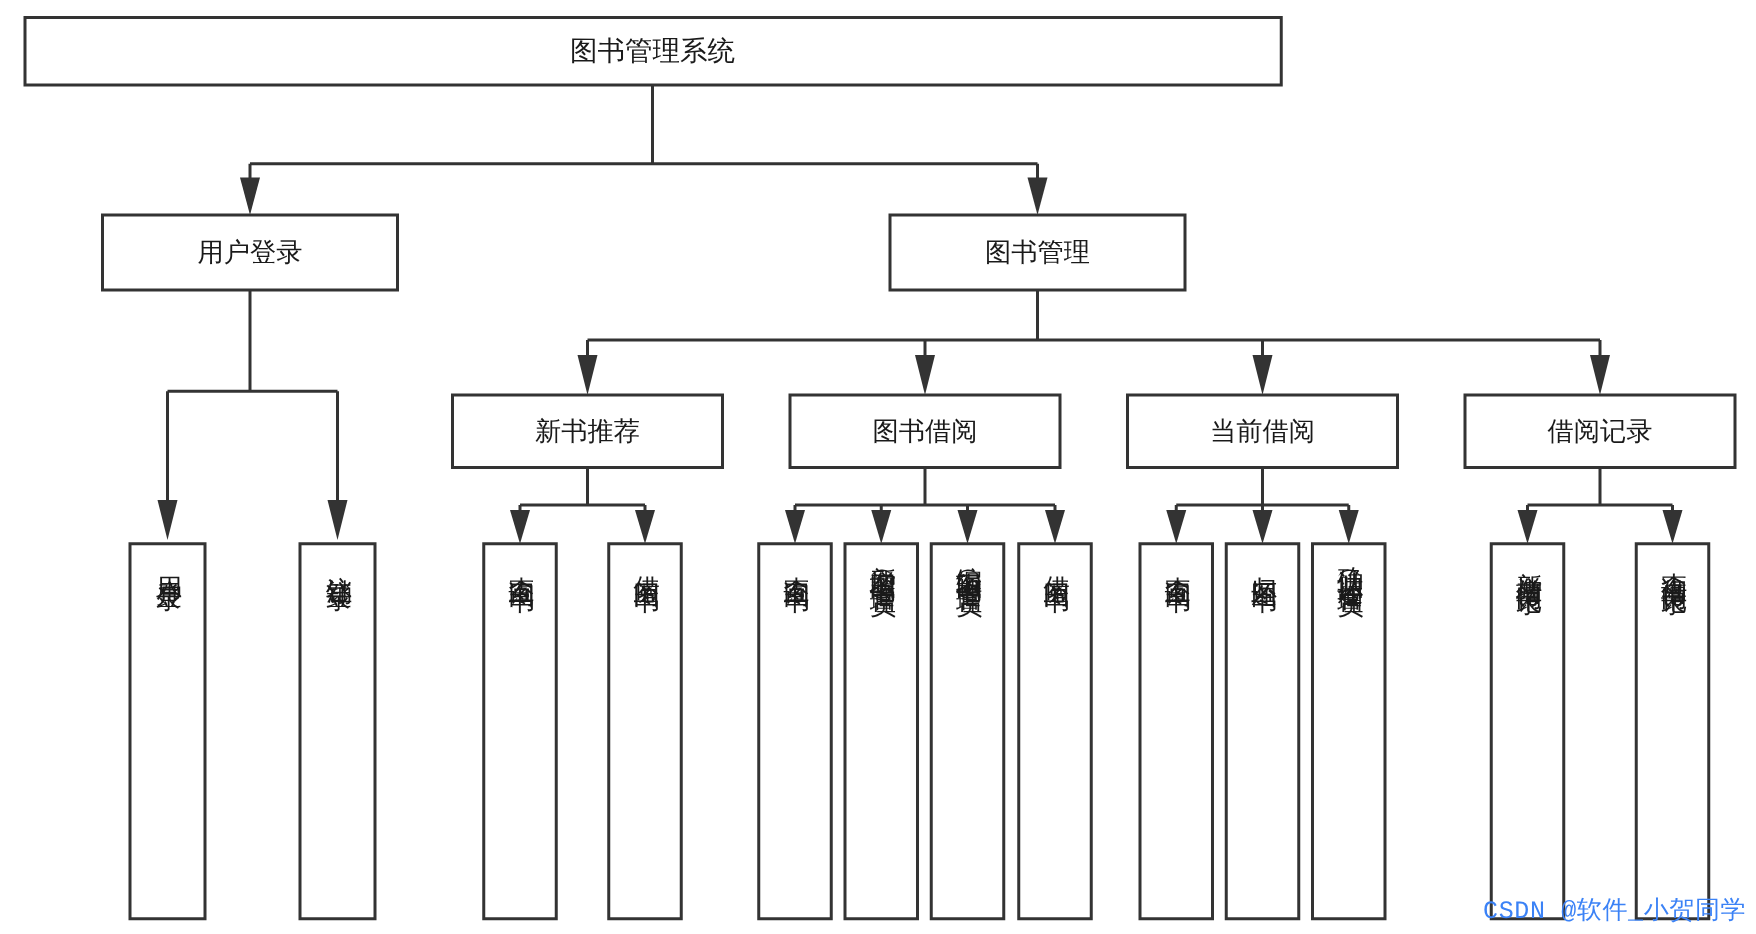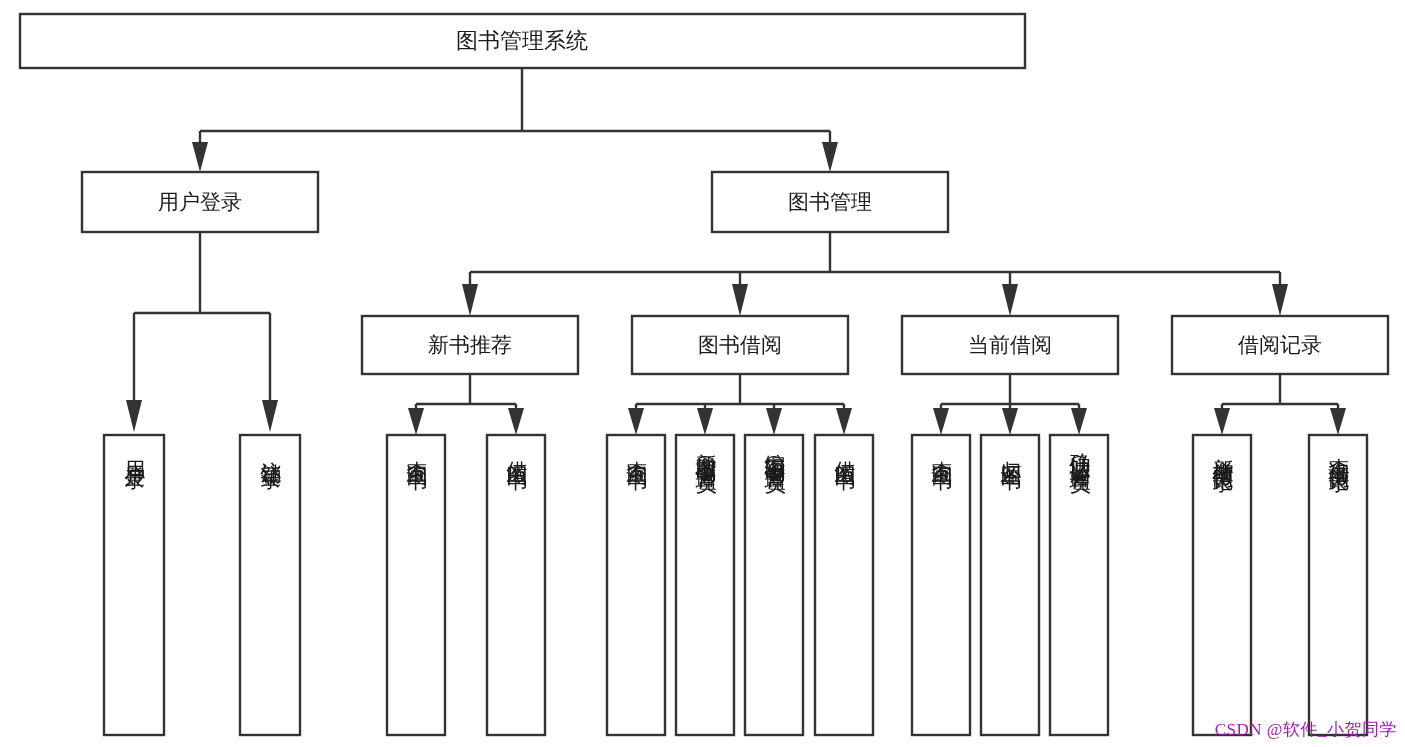--- a/index.html
+++ b/index.html
@@ -55,23 +55,23 @@
     stroke-linecap: butt;
   }
   .arrow-head {
     fill: #333333;
     stroke: none;
   }
   .watermark {
     position: absolute;
     right: 8px;
     bottom: 6px;
-    font-family: Liberation Serif, serif;
-    font-size: 17px;
-    color: #a21caf;
+    font-family: Liberation Mono, monospace;
+    font-size: 20px;
+    color: #3b82f6;
     white-space: nowrap;
     letter-spacing: 0.5px;
   }
 </style>
 </head>
 <body>
 
 <div id="diagram-root">
 
   <svg id="flow" viewBox="0 0 1405 747" xmlns="http://www.w3.org/2000/svg">

